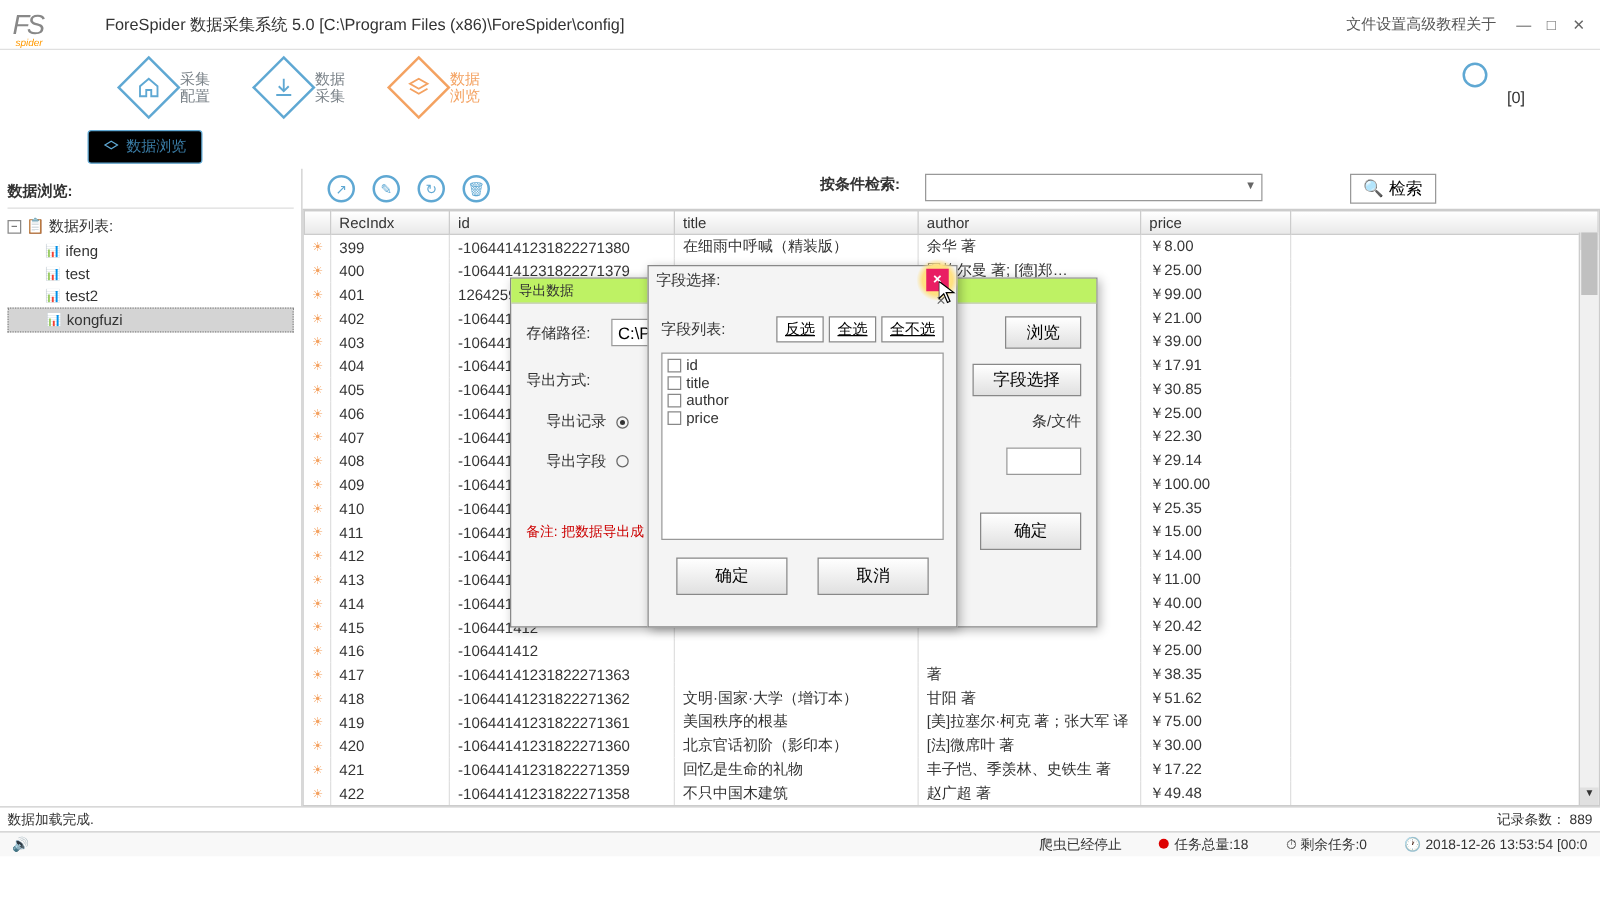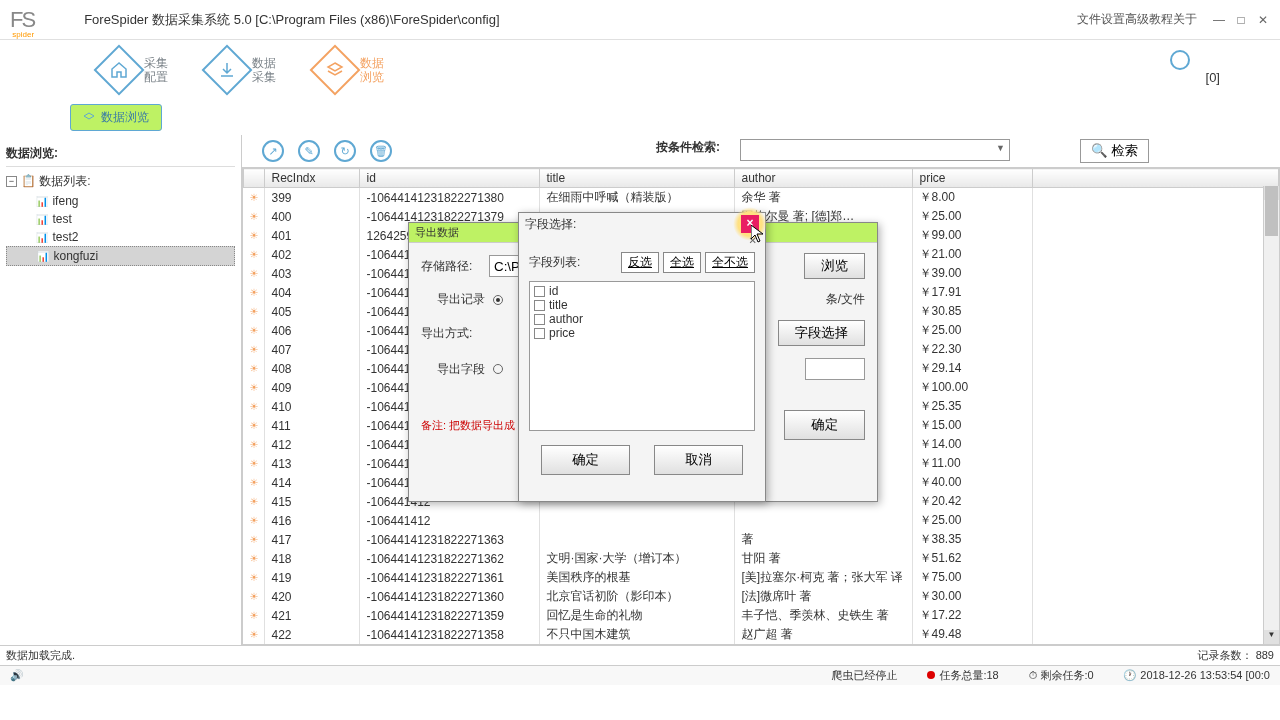--- a/index.html
+++ b/index.html
@@ -1,38 +1,38 @@
 <!DOCTYPE html>
 <html><head>
 <meta charset="utf-8">
 <style>
 * { box-sizing: border-box; margin: 0; padding: 0; font-family: "Microsoft YaHei", sans-serif; }
 body { width: 1280px; height: 720px; background: #fff; overflow: hidden; position: relative; font-size: 12px; color: #333; }
 
 .topbar { height: 40px; display: flex; align-items: center; padding: 0 10px; border-bottom: 1px solid #e0e0e0; }
-.logo { font-size: 22px; color: #888; letter-spacing: -2px; font-family: Georgia, serif; position: relative; }
+.logo { font-size: 22px; font-style: italic; color: #888; letter-spacing: -2px; font-family: Georgia, serif; position: relative; }
 .logo-sub { font-size: 8px; position: absolute; bottom: -6px; right: 0; color: #f90; letter-spacing: 0; }
 .title { margin-left: 50px; font-size: 13px; color: #333; }
 .menu { margin-left: auto; display: flex; color: #555; }
 .menu span { cursor: pointer; }
 .winbtns { margin-left: 15px; display: flex; gap: 8px; color: #666; }
 .winbtns span { width: 14px; text-align: center; cursor: pointer; }
 
 .toolbar { height: 60px; display: flex; align-items: center; padding: 0 100px; gap: 40px; position: relative; }
 .toolbtn { display: flex; align-items: center; gap: 6px; cursor: pointer; }
 .tool-icon { width: 38px; height: 38px; display: flex; align-items: center; justify-content: center; }
 .tool-circle-blue { width: 36px; height: 36px; border: 2px solid #5fa8d3; transform: rotate(45deg); display: flex; align-items: center; justify-content: center; }
 .tool-circle-orange { width: 36px; height: 36px; border: 2px solid #f4a261; transform: rotate(45deg); display: flex; align-items: center; justify-content: center; }
 .tool-circle-blue svg, .tool-circle-orange svg { transform: rotate(-45deg); }
 .tool-txt { color: #7a8288; line-height: 1.2; }
 .counter { position: absolute; right: 60px; top: 30px; font-size: 13px; color: #333; }
 .eye-icon { position: absolute; right: 90px; top: 10px; width: 20px; height: 20px; border: 2px solid #5fa8d3; border-radius: 50%; }
 
 .tabrow { padding: 4px 70px; }
-.tab { display: inline-flex; align-items: center; gap: 6px; padding: 4px 12px; border: 1px solid #5fa8d3; border-radius: 3px; color: #3a7ca5; background: #bef264; }
+.tab { display: inline-flex; align-items: center; gap: 6px; padding: 4px 12px; border: 1px solid #5fa8d3; border-radius: 3px; color: #3a7ca5; background: #000000; }
 
 .content { display: flex; height: 510px; }
 .sidebar { width: 242px; border-right: 1px solid #ccc; padding: 6px; }
 .side-title { font-size: 12px; font-weight: bold; padding: 4px 0; border-bottom: 1px solid #ddd; }
 .tree { padding: 4px 0; }
 .tree-root { display: flex; align-items: center; padding: 2px 0; }
 .tree-toggle { width: 11px; height: 11px; border: 1px solid #888; text-align: center; line-height: 9px; font-size: 9px; margin-right: 4px; cursor: pointer; }
 .tree-item { display: flex; align-items: center; padding: 2px 0 2px 30px; cursor: pointer; }
 .tree-item.selected { background: #d4d4d4; border: 1px dotted #888; }
 .tree-icon { margin-right: 4px; color: #4a90e2; font-size: 10px; }
@@ -474,30 +474,30 @@
 
 <div class="dialog1">
   <div class="dlg-title">导出数据</div>
   <div class="dlg-body1">
     <div class="dlg-row">
       <span class="dlg-label">存储路径:</span>
       <input class="dlg-input" style="width: 50px;" value="C:\Prog">
       <span style="flex:1"></span>
       <button class="dlg-btn" style="margin-left:180px">浏览</button>
     </div>
+    <div class="dlg-row">
+      <span class="dlg-label">导出方式:</span>
+      <span style="flex:1"></span>
+      <button class="dlg-btn" style="margin-left:180px">字段选择</button>
+    </div>
     <div class="dlg-row" style="padding-left:16px">
       <span>导出记录</span>
       <span class="radio on"></span>
       <span style="flex:1"></span>
       <span style="margin-left:200px">条/文件</span>
-    </div>
-    <div class="dlg-row">
-      <span class="dlg-label">导出方式:</span>
-      <span style="flex:1"></span>
-      <button class="dlg-btn" style="margin-left:180px">字段选择</button>
     </div>
     <div class="dlg-row" style="padding-left:16px">
       <span>导出字段</span>
       <span class="radio"></span>
       <span style="flex:1"></span>
       <span class="dlg-input" style="width:60px;margin-left:200px"></span>
     </div>
     <div class="dlg-row" style="margin-top:30px">
       <span class="note">备注: 把数据导出成</span>
       <span style="flex:1"></span>

